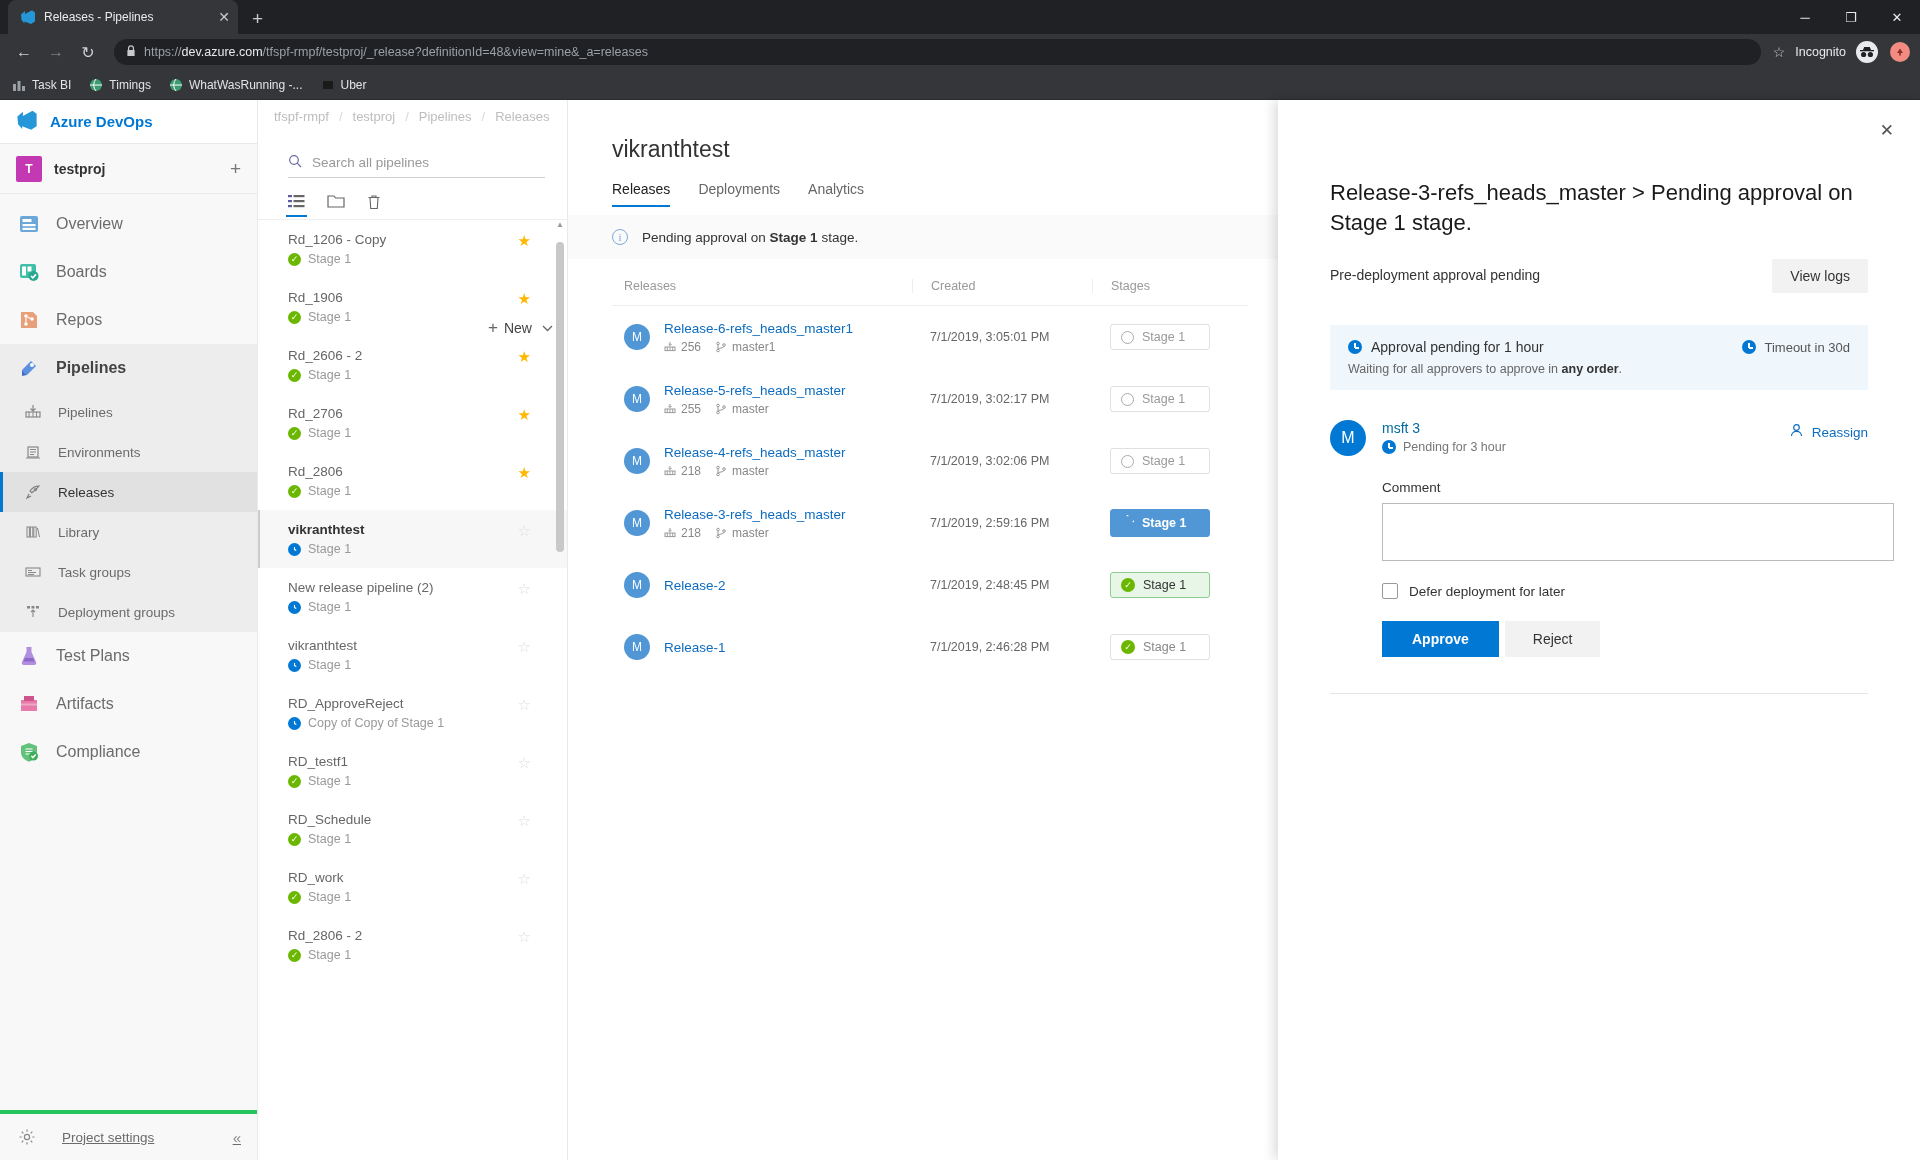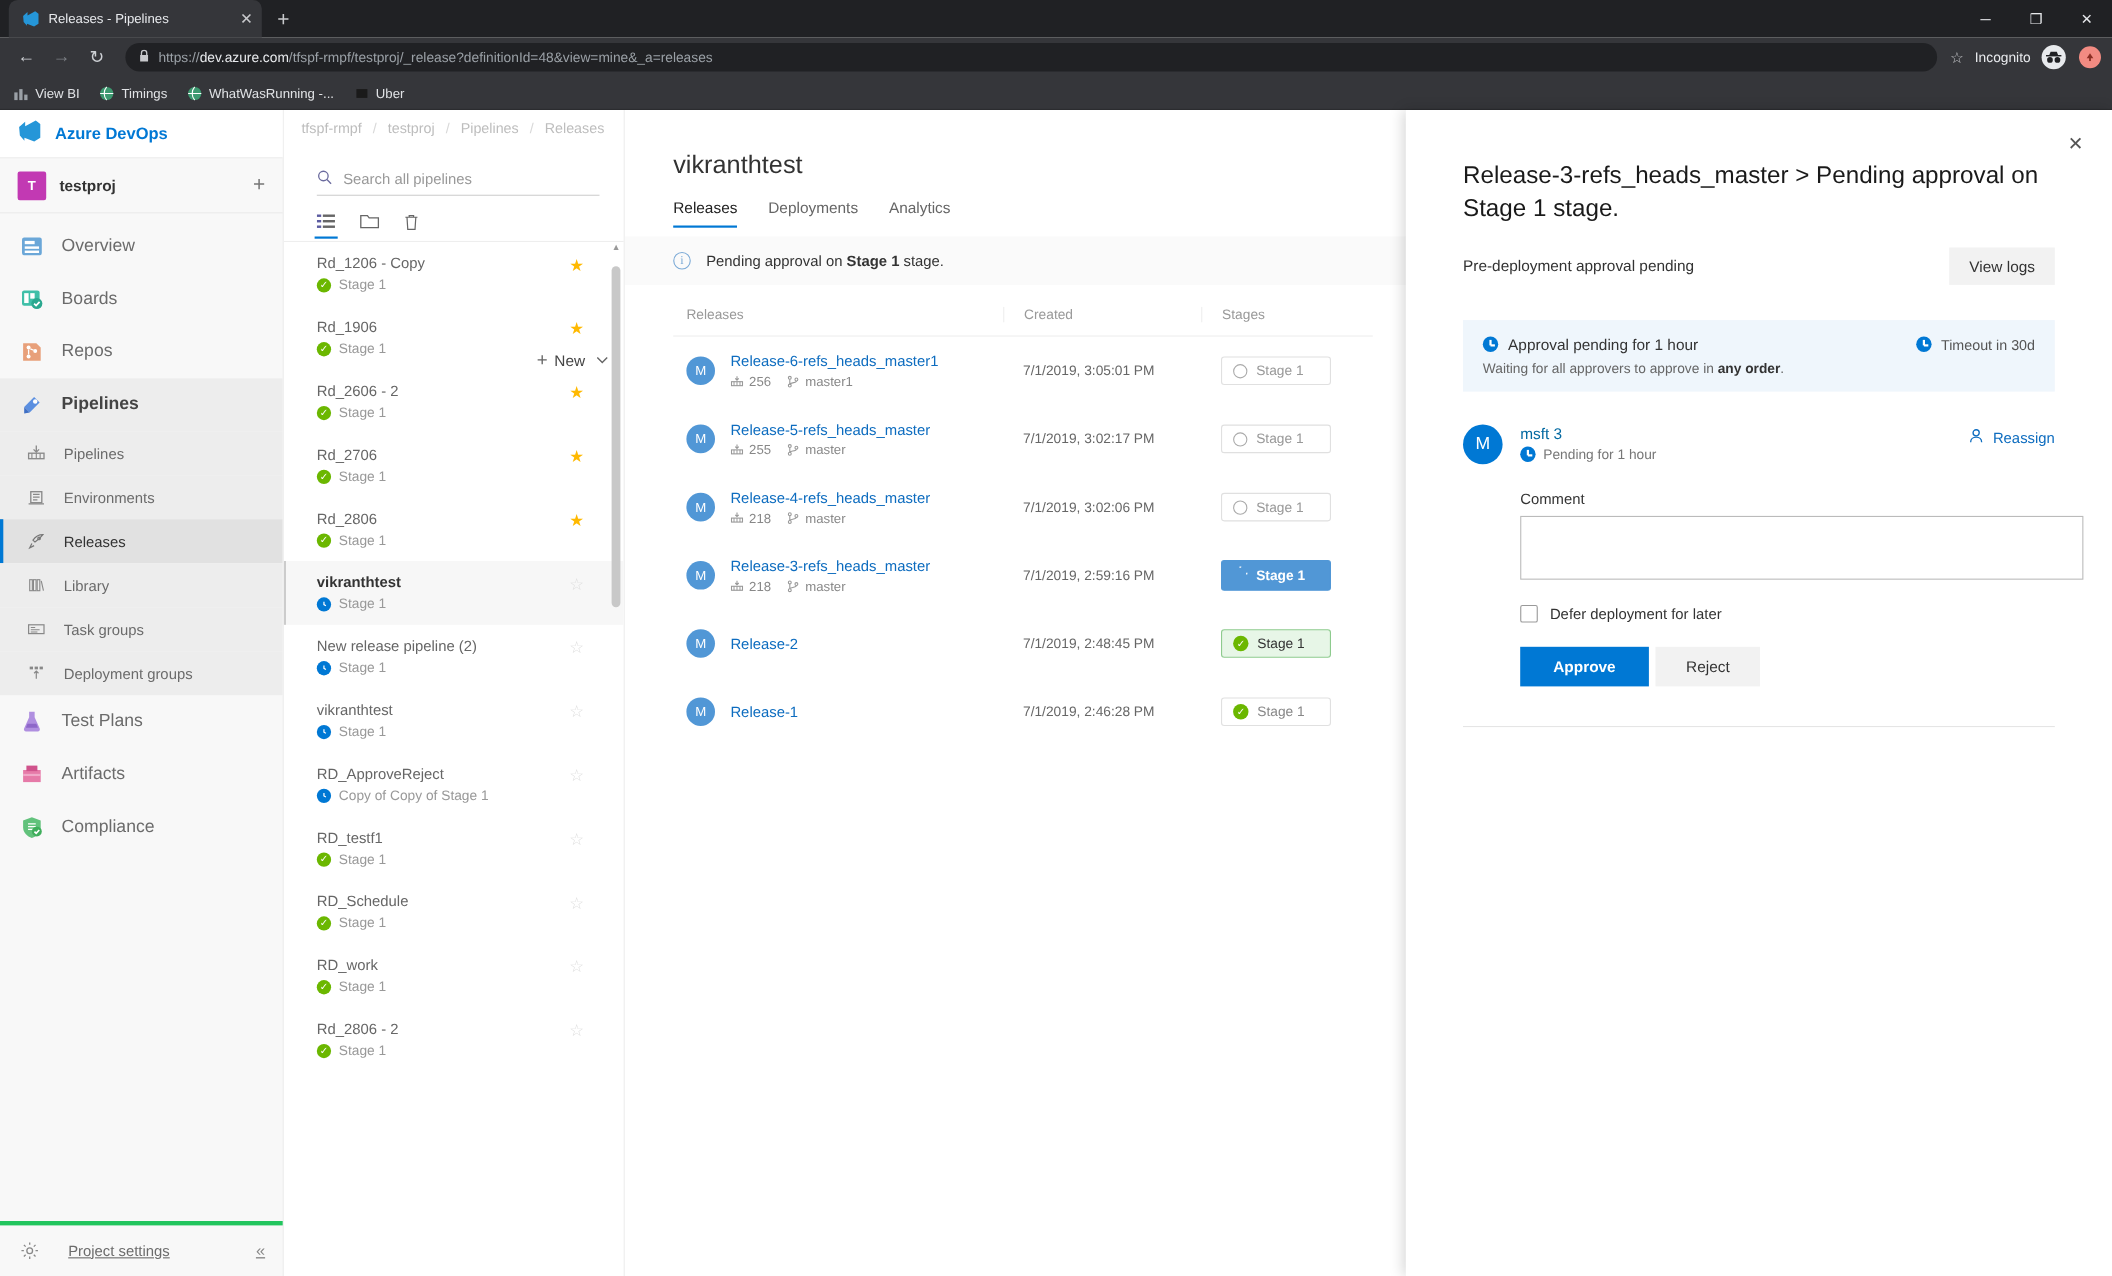--- a/index.html
+++ b/index.html
@@ -264,21 +264,21 @@
     position: absolute; right: 0; top: 0; bottom: 0; width: 642px;
     background: #fff; box-shadow: -3px 0 12px rgba(0,0,0,0.16);
     z-index: 10; padding: 0 52px;
   }
   .panel-close {
     position: absolute; right: 26px; top: 22px; font-size: 17px;
     color: #555; cursor: pointer; line-height: 1;
   }
   .panel-title {
     font-size: 22px; color: #1a1a1a; font-weight: normal;
-    padding-top: 44px; line-height: 1.35;
+    padding-top: 78px; line-height: 1.35;
   }
   .panel-sub-row {
     display: flex; align-items: flex-start; justify-content: space-between;
     margin-top: 22px;
   }
   .panel-sub { font-size: 14px; color: #333; padding-top: 8px; }
   .view-logs-btn {
     background: #f2f2f2; border: none; padding: 9px 18px; font-size: 14px;
     color: #333; cursor: pointer; font-family: "Liberation Sans", sans-serif;
   }
@@ -398,21 +398,21 @@
   </span>
 </div>
 
 <div class="bookmarks-bar">
   <div class="bookmark">
     <span class="bm-ico"><svg width="14" height="14" viewBox="0 0 14 14">
           <rect x="1" y="6" width="3" height="7" fill="#9aa0a6"></rect>
           <rect x="5.5" y="3" width="3" height="10" fill="#9aa0a6"></rect>
           <rect x="10" y="8" width="3" height="5" fill="#9aa0a6"></rect>
         </svg></span>
-    <span class="bookmark-label">View BI</span>
+    <span class="bookmark-label">Task BI</span>
   </div>
   <div class="bookmark">
     <span class="bm-ico"><svg width="14" height="14" viewBox="0 0 14 14">
           <circle cx="7" cy="7" r="6" fill="#3d9970"></circle>
           <path d="M7 1a9 9 0 000 12M1 7h12" stroke="#fff" stroke-width="1" fill="none"></path>
         </svg></span>
     <span class="bookmark-label">Timings</span>
   </div>
   <div class="bookmark">
     <span class="bm-ico"><svg width="14" height="14" viewBox="0 0 14 14">
@@ -1004,21 +1004,21 @@
       </div>
       <div class="pending-note"><span>Waiting for all approvers to approve in </span><b>any order</b><span>.</span></div>
     </div>
 
     <div class="approver-row">
       <span class="approver-avatar">M</span>
       <div>
         <div class="approver-name">msft 3</div>
         <div class="approver-status">
           <span class="clock-ico"></span>
-          <span>Pending for 1 hour</span>
+          <span>Pending for 3 hour</span>
         </div>
       </div>
       <div class="reassign">
         <span>
           <svg width="15" height="15" viewBox="0 0 15 15">
               <circle cx="7.5" cy="4.5" r="2.8" stroke="#0d6cbf" stroke-width="1.2" fill="none"></circle>
               <path d="M2.5 13c0-2.8 2.2-4.6 5-4.6s5 1.8 5 4.6" stroke="#0d6cbf" stroke-width="1.2" fill="none"></path>
             </svg>
         </span>
         <span>Reassign</span>

